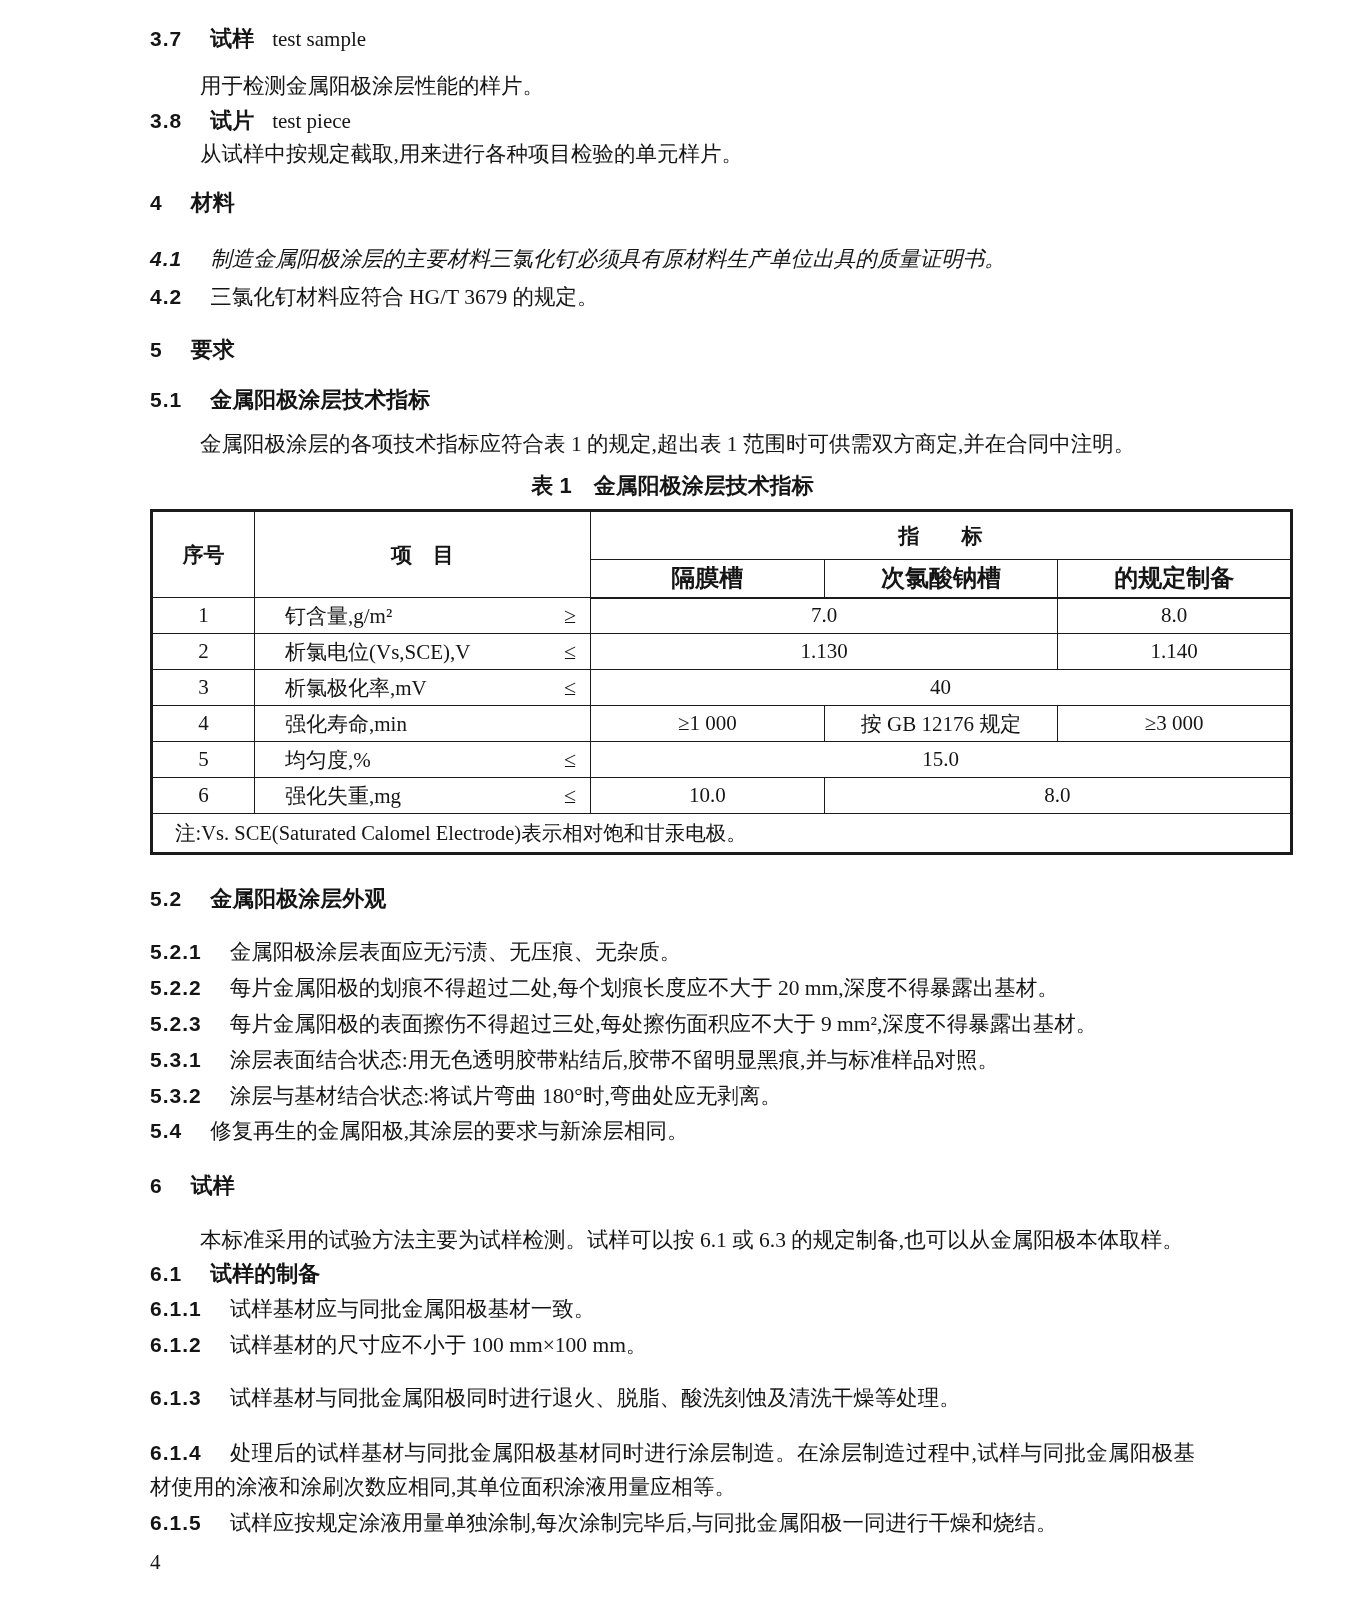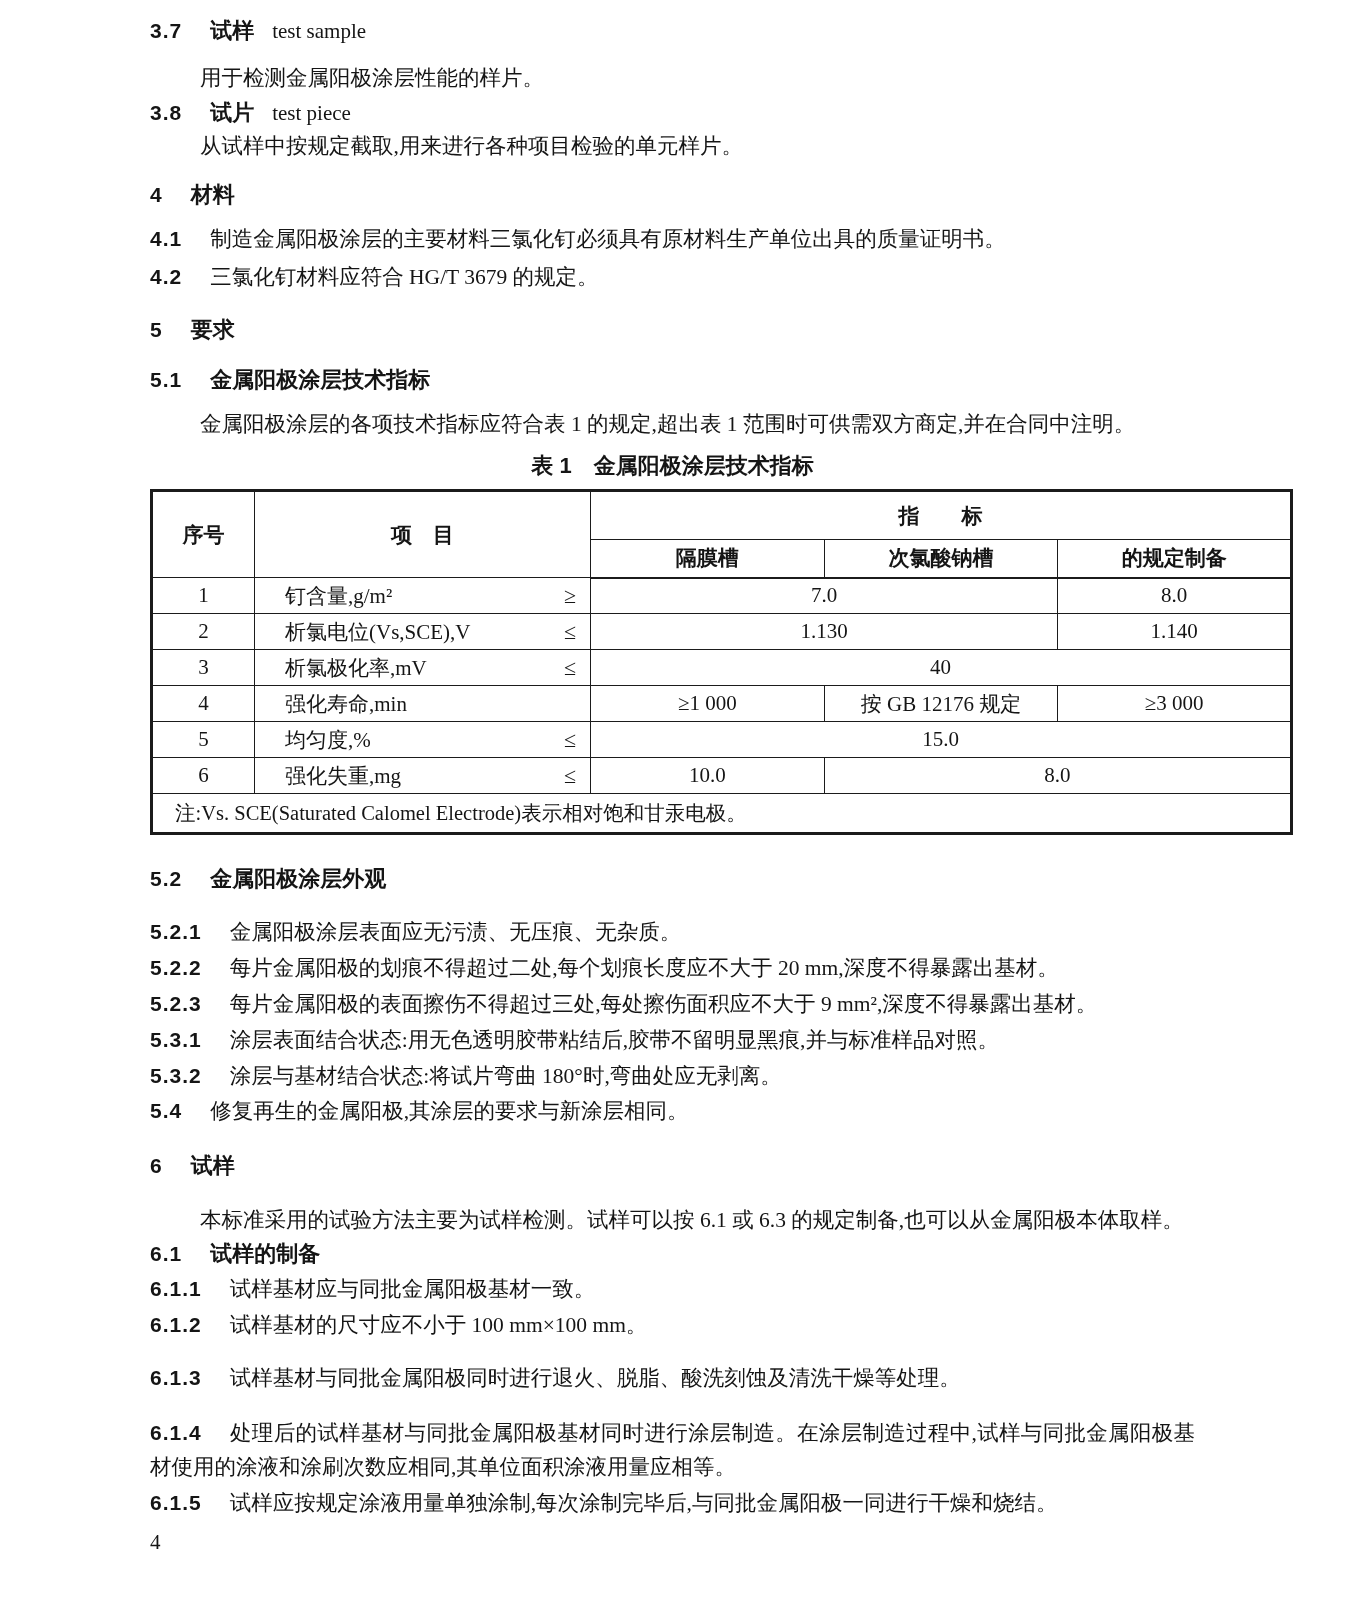--- a/index.html
+++ b/index.html
@@ -3,40 +3,40 @@
 <meta charset="utf-8">
 <style>
   * { box-sizing: border-box; margin: 0; padding: 0; }
   html,body { background:#ffffff; }
   body {
     width: 1351px; height: 1600px;
     font-family: "Liberation Serif", "DejaVu Serif", serif;
     color: #151515;
     overflow: hidden;
   }
-  .page { padding: 16px 156px 0 150px; width: 1351px; }
+  .page { padding: 24px 156px 0 150px; width: 1351px; }
 
   
   .line { line-height: 30px; font-size: 21.5px; white-space: nowrap; }
   .wrapline { line-height: 34px; font-size: 21.5px; text-align: justify; }
   .num {
     font-family: "Liberation Sans", "DejaVu Sans", sans-serif;
     font-weight: bold; font-size: 21px;
     display: inline-block; margin-right: 28px;
     letter-spacing: 1px;
   }
   .zh-b { font-weight: bold; font-size: 22px; }
   .en { font-size: 21px; margin-left: 18px; font-weight: normal; }
   .indent { text-indent: 50px; }
   .bodytext { font-size: 21.5px; }
 
   
   .mt-17 { margin-top: 17px; } .mt-5 { margin-top: 5px; }
   .mt-3  { margin-top: 3px; }  .mt-19 { margin-top: 19px; }
-  .mt-26 { margin-top: 14px; } .mt-8 { margin-top: 8px; }
+  .mt-26 { margin-top: 26px; font-style: italic; } .mt-8 { margin-top: 8px; }
   .mt-23 { margin-top: 23px; } .mt-20 { margin-top: 20px; }
   .mt-14 { margin-top: 14px; }
   .mt-29 { margin-top: 29px; } .mt-7 { margin-top: 23px; }
   .mt-6  { margin-top: 6px; }  .mt-25 { margin-top: 25px; }
   .mt-22 { margin-top: 22px; } .mt-2 { margin-top: 2px; }
   .mt-4  { margin-top: 4px; }
 
   
   .tbl-caption {
     margin-top: 12px; text-align: center;
@@ -57,21 +57,21 @@
     padding: 0 4px;
   }
   td.c-seq { width: 103px; }
   td.c-item { width: 336px; }
   td.c-s1 { width: 207px; }
   td.c-s2 { width: 212px; }
   td.c-s3 { width: 195px; }
   tr.hrow1 td { height: 49px; font-weight: bold;
     font-family: "Liberation Sans", "DejaVu Sans", sans-serif; font-size: 21px; }
   tr.hrow2 td { height: 38px; font-weight: bold;
-    font-family: "Liberation Sans", "DejaVu Sans", sans-serif; font-size: 21px;
+    font-family: "Liberation Sans", "DejaVu Sans", sans-serif; font-size: 24px;
     border-bottom-width: 2.4px; }
   tr.drow td { height: 36px; }
   .item-flex { display: flex; align-items: center; padding: 0 10px 0 26px; }
   .item-flex .iname { text-align: left; }
   .item-flex .isign { margin-left: auto; font-size: 22px; }
   tr.nrow td { height: 40px; text-align: left; padding-left: 22px; font-size: 20.5px; }
 
   .pagenum { margin-top: 9px; font-size: 21px; line-height: 30px; }
 </style>
 </head>

